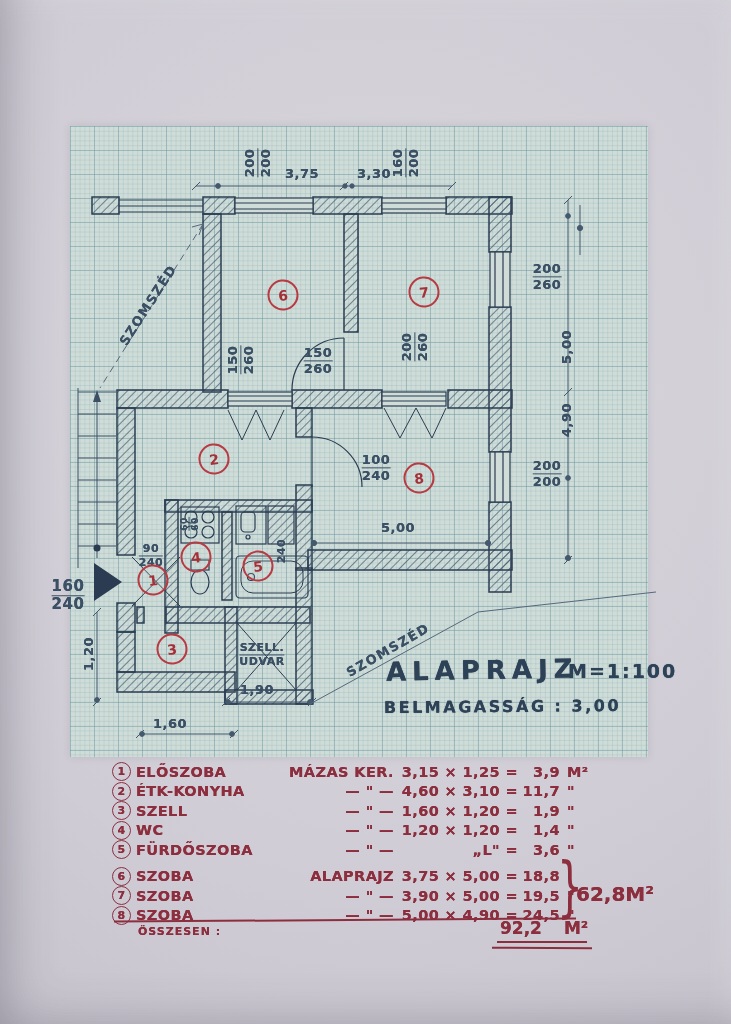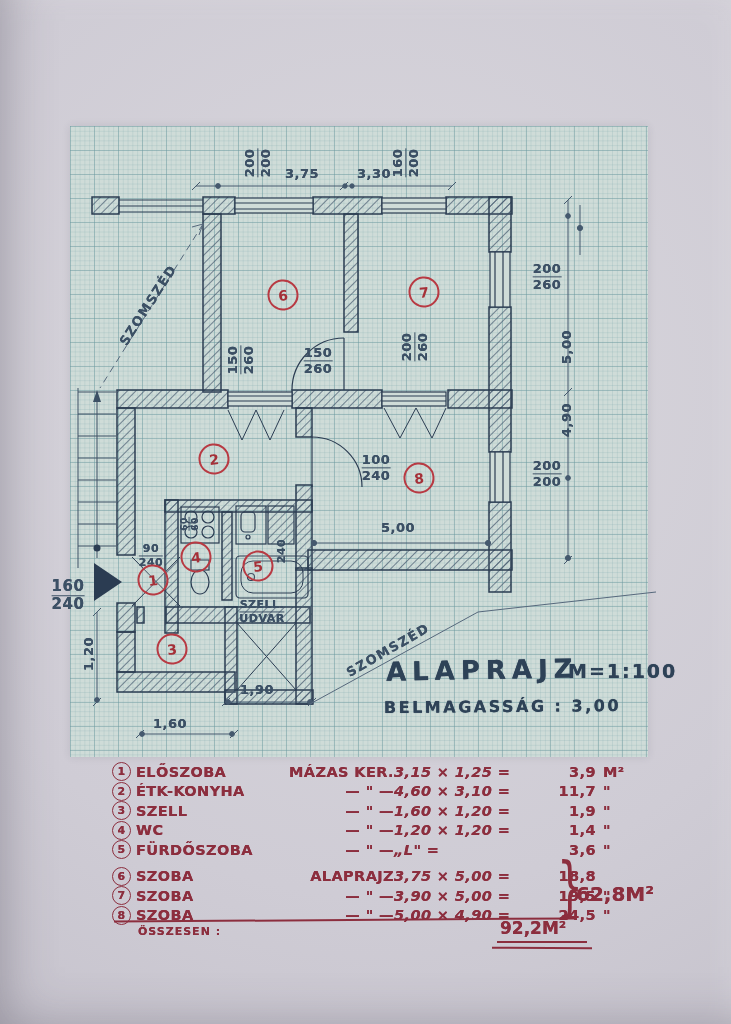--- a/index.html
+++ b/index.html
@@ -30,28 +30,28 @@
   .ttl.scale{font-size:19px;letter-spacing:2px;}
   .ttl.sub{font-size:16px;letter-spacing:2.5px;transform:rotate(-.5deg);}
   .rc{position:absolute;width:27px;height:27px;border:2.2px solid #b83a43;border-radius:50%;
     color:#a53038;font-size:14px;font-weight:700;display:flex;align-items:center;justify-content:center;
     transform:translate(-50%,-50%) rotate(-6deg);background:rgba(207,220,216,.15);}
   .legend{position:absolute;left:112px;top:762px;color:#8c2e3e;font-weight:700;}
   .lrow{display:flex;align-items:center;height:19.5px;font-size:14.5px;letter-spacing:.4px;text-shadow:0 0 .5px #8c2e3e;}
   .lrow.gap{margin-top:7px;}
   .lnum{width:17px;height:17px;border:1.7px solid #8c2e3e;border-radius:50%;font-size:11px;
     display:flex;align-items:center;justify-content:center;margin-right:5px;flex:none;}
-  .lname{width:146px;} .lfloor{width:112px;text-align:right;} .lcalc{width:124px;white-space:pre;font-style:italic;}
-  .larea{width:42px;text-align:right;margin-left:36px;} .lunit{width:30px;padding-left:7px;}
+  .lname{width:146px;} .lfloor{width:112px;text-align:right;} .lcalc{width:124px;text-align:right;white-space:pre;}
+  .larea{width:42px;text-align:right;} .lunit{width:30px;padding-left:7px;}
   .brace{position:absolute;left:549px;top:854px;font-size:66px;font-weight:400;color:#8c2e3e;
     transform:scaleX(.62);line-height:1;}
   .subtotal{position:absolute;left:576px;top:882px;color:#8c2e3e;font-size:20px;font-weight:700;text-shadow:0 0 .5px #8c2e3e;}
   .redline{position:absolute;background:#8c2e3e;height:2px;}
   .totlabel{position:absolute;left:138px;top:925px;color:#8c2e3e;font-size:11px;font-weight:700;letter-spacing:1px;text-shadow:0 0 .5px #8c2e3e;}
-  .totval{position:absolute;left:500px;top:918px;color:#8c2e3e;font-size:17px;font-weight:700;display:flex;gap:0;text-shadow:0 0 .5px #8c2e3e;}
+  .totval{position:absolute;left:500px;top:918px;color:#8c2e3e;font-size:17px;font-weight:700;display:flex;gap:22px;text-shadow:0 0 .5px #8c2e3e;}
 </style>
 </head>
 <body>
 
 <div class="page">
 
   <div class="graph"></div>
 
   <svg class="draw" width="731" height="1024" viewBox="0 0 731 1024">
     <defs>
@@ -254,21 +254,21 @@
       <span class="den">240</span>
     </div>
     <div class="lbl rot frac xs" style="left:190px;top:524px">
       <span>60</span>
       <span class="den">60</span>
     </div>
     <span class="lbl rot sm" style="left:281px;top:551px">240</span>
     <span class="lbl rot" style="left:88px;top:654px">1,20</span>
     <span class="lbl" style="left:170px;top:723px">1,60</span>
     <span class="lbl" style="left:257px;top:689px">1,90</span>
-    <div class="lbl frac sm" style="left:262px;top:612px">
+    <div class="lbl frac sm" style="left:262px;top:655px">
       <span>SZELL.</span>
       <span class="den">UDVAR</span>
     </div>
     <span class="lbl diag1" style="left:148px;top:305px">SZOMSZÉD</span>
     <span class="lbl diag2" style="left:388px;top:650px">SZOMSZÉD</span>
   </div>
 
   <div>
     <div class="rc" style="left:153px;top:580px">1</div>
     <div class="rc" style="left:214px;top:459px">2</div>

